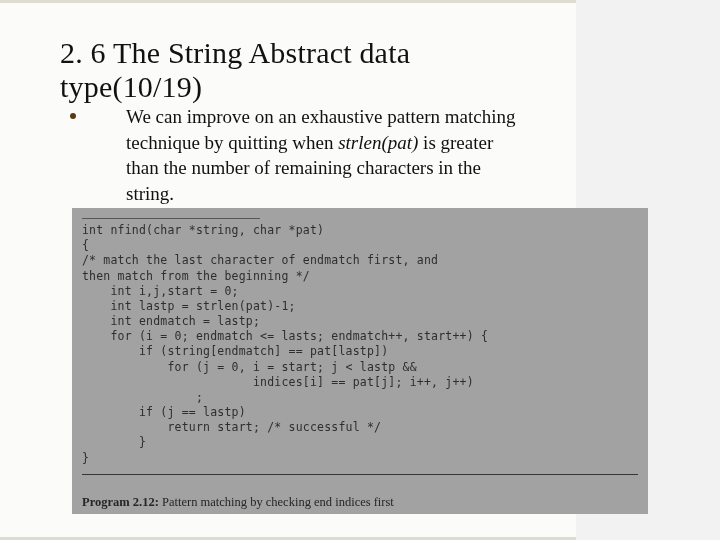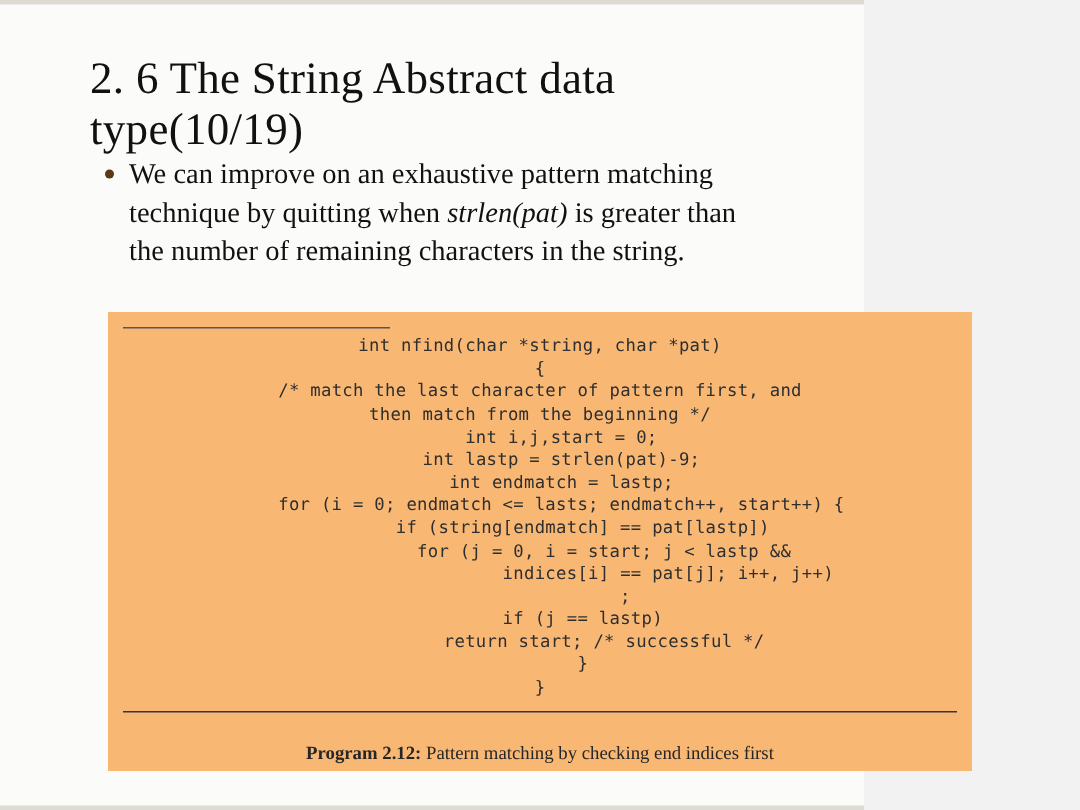--- a/index.html
+++ b/index.html
@@ -41,36 +41,36 @@
     width: 6px;
     height: 6px;
     border-radius: 50%;
     background: #5a3a12;
     margin-top: 9px;
     flex: 0 0 auto;
   }
   .bullet-text {
     font-size: 19px;
     line-height: 1.35;
+    margin-left: 40px;
   }
   .bullet-text .ital { font-style: italic; }
   .code-panel {
     position: absolute;
     top: 208px;
     left: 72px;
     width: 576px;
-    background: #fdba74;
+    background: #a3a3a3;
     padding: 8px 10px 4px 10px;
     box-sizing: border-box;
     font-family: "Courier New", Courier, monospace;
     font-size: 11.5px;
     line-height: 1.32;
     color: #2b2b2b;
     filter: blur(0.35px) contrast(0.96);
-    text-align: center;
   }
   .code-panel .hr {
     border: none;
     border-top: 1.4px solid #555;
     margin: 2px 0 4px 0;
     width: 32%;
   }
   .code-panel .hr.full {
     width: 100%;
     margin-top: 8px;
@@ -116,24 +116,24 @@
     <div class="bullet-dot"></div>
     <div class="bullet-text">
       <span>We can improve on an exhaustive pattern matching technique by quitting when </span><span class="ital">strlen(pat)</span><span> is greater than the number of remaining characters in the string.</span>
     </div>
   </div>
 
   <div class="code-panel">
     <hr class="hr">
     <pre>int nfind(char *string, char *pat)</pre>
     <pre>{</pre>
-    <pre>/* match the last character of pattern first, and</pre>
+    <pre>/* match the last character of endmatch first, and</pre>
     <pre>then match from the beginning */</pre>
     <pre>    int i,j,start = 0;</pre>
-    <pre>    int lastp = strlen(pat)-9;</pre>
+    <pre>    int lastp = strlen(pat)-1;</pre>
     <pre>    int endmatch = lastp;</pre>
     <pre></pre>
     <pre>    for (i = 0; endmatch &lt;= lasts; endmatch++, start++) {</pre>
     <pre>        if (string[endmatch] == pat[lastp])</pre>
     <pre>            for (j = 0, i = start; j &lt; lastp &amp;&amp;</pre>
     <pre>                        indices[i] == pat[j]; i++, j++)</pre>
     <pre>                ;</pre>
     <pre>        if (j == lastp)</pre>
     <pre>            return start; /* successful */</pre>
     <pre>        }</pre>

